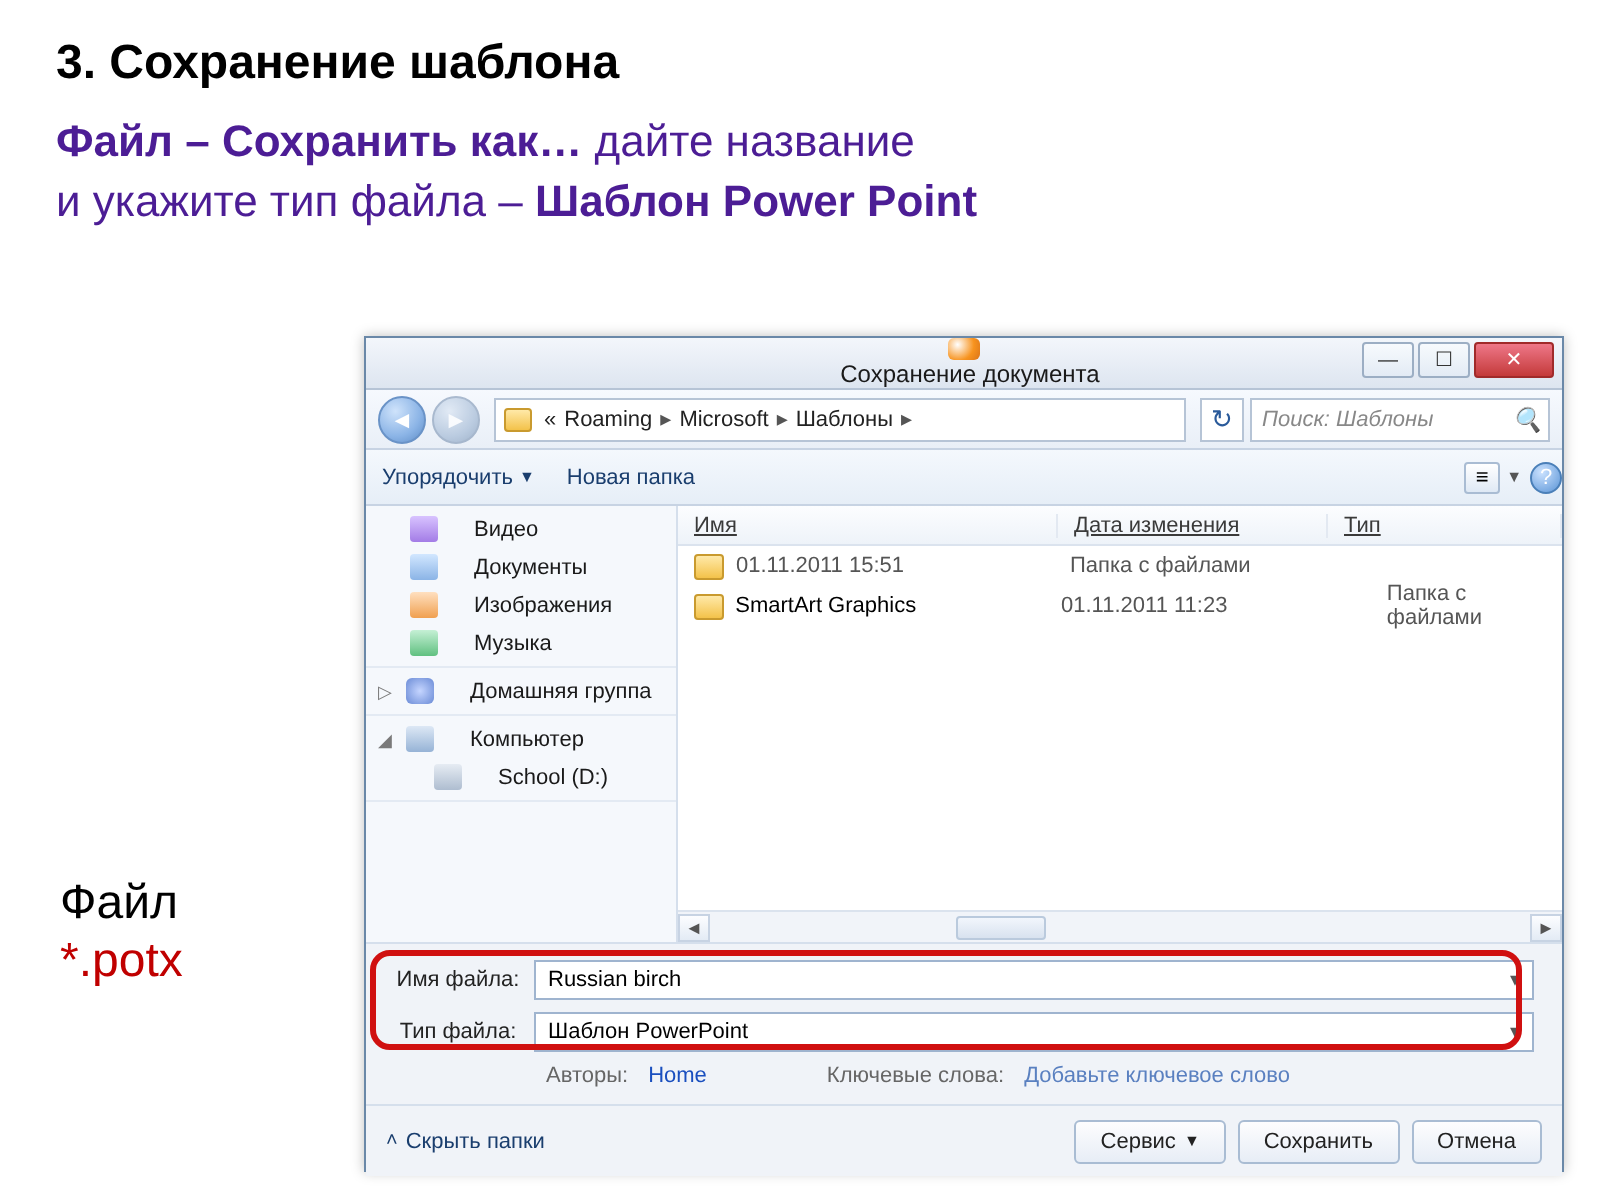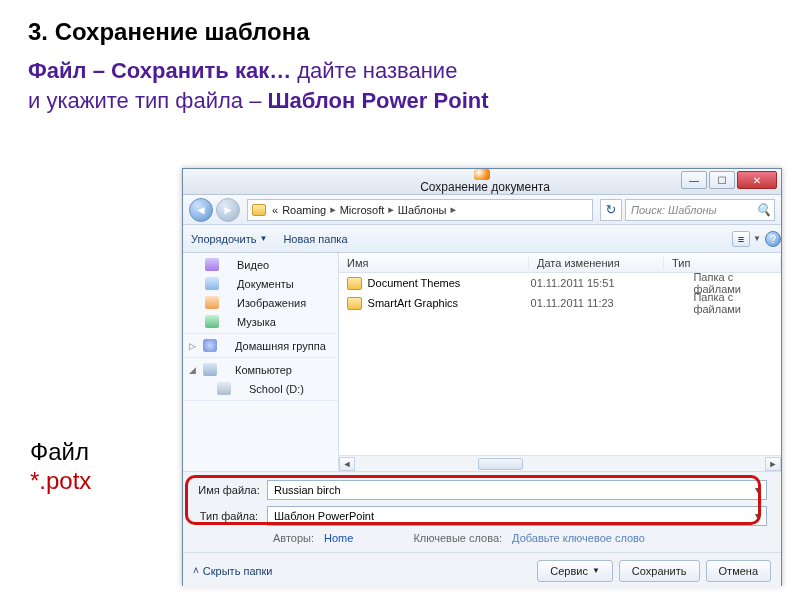--- a/index.html
+++ b/index.html
@@ -210,21 +210,21 @@
 
   .list-area { flex: 1; background: #fff; position: relative; }
   .list-header {
     display: flex;
     height: 20px;
     background: linear-gradient(#fcfdff,#eef3f9);
     border-bottom: 1px solid #dbe3ee;
     font-size: 11px; color: #3a3a3a;
     align-items: center;
   }
-  .lh-col { padding: 0 8px; border-right: 1px solid #e3e9f2; }
+  .lh-col { padding: 0 8px; border-right: 1px solid #e3e9f2; text-decoration: underline; }
   .lh-col.name { width: 190px; }
   .lh-col.date { width: 135px; }
   .lh-col.type { flex:1; }
   .list-row {
     display: flex; align-items: center;
     height: 20px; font-size: 11px;
     padding-left: 8px;
   }
   .lr-ico {
     width: 15px; height: 13px;
@@ -397,21 +397,20 @@
     </div>
 
     <div class="list-area">
       <div class="list-header">
         <div class="lh-col name">Имя</div>
         <div class="lh-col date">Дата изменения</div>
         <div class="lh-col type">Тип</div>
       </div>
       <div class="list-row">
         <div class="lr-ico"></div>
-        <div class="lr-name">Document Themes</div>
         <div class="lr-date">01.11.2011 15:51</div>
         <div class="lr-type">Папка с файлами</div>
       </div>
       <div class="list-row">
         <div class="lr-ico"></div>
         <div class="lr-name">SmartArt Graphics</div>
         <div class="lr-date">01.11.2011 11:23</div>
         <div class="lr-type">Папка с файлами</div>
       </div>
       <div class="scrollbar-h">

